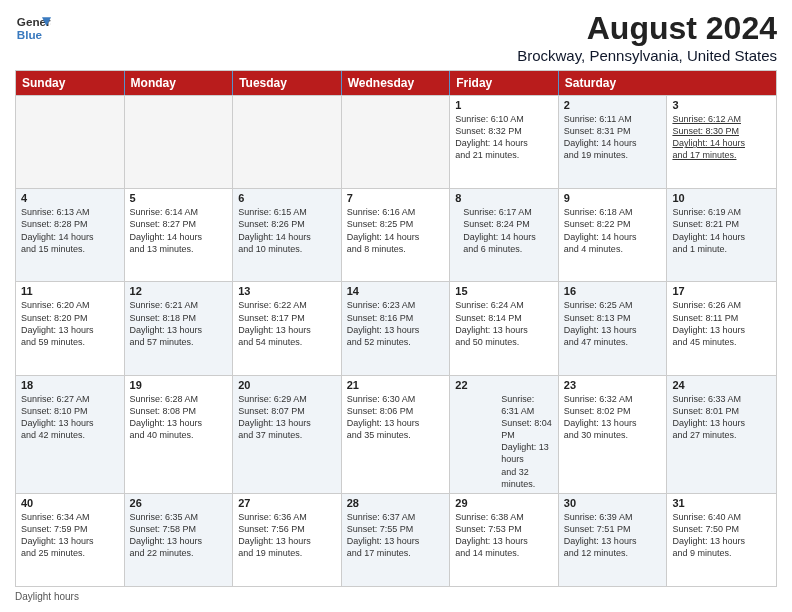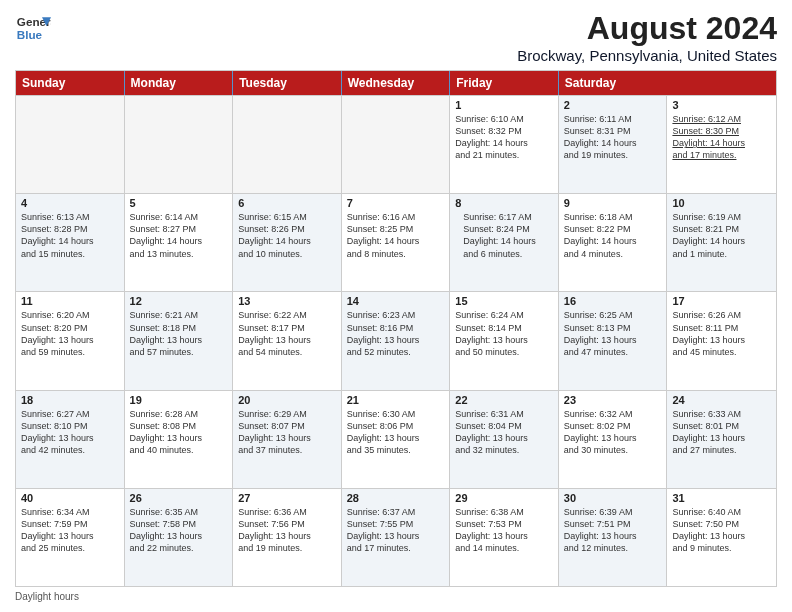--- a/index.html
+++ b/index.html
@@ -286,21 +286,21 @@
           </div>
           <div class="cal-cell">
             <div class="day-number">21</div>
             <div class="cell-text" style="white-space: pre-line;">Sunrise: 6:30 AM
 Sunset: 8:06 PM
 Daylight: 13 hours
 and 35 minutes.</div>
           </div>
           <div class="cal-cell shaded">
             <div class="day-number">22</div>
-            <div class="cell-text" style="white-space: pre-line;">Sunrise: 6:31 AM
+            <div class="cell-text" style="white-space: pre-line; margin-left: 46px;">Sunrise: 6:31 AM
 Sunset: 8:04 PM
 Daylight: 13 hours
 and 32 minutes.</div>
           </div>
           <div class="cal-cell">
             <div class="day-number">23</div>
             <div class="cell-text" style="white-space: pre-line;">Sunrise: 6:32 AM
 Sunset: 8:02 PM
 Daylight: 13 hours
 and 30 minutes.</div>

